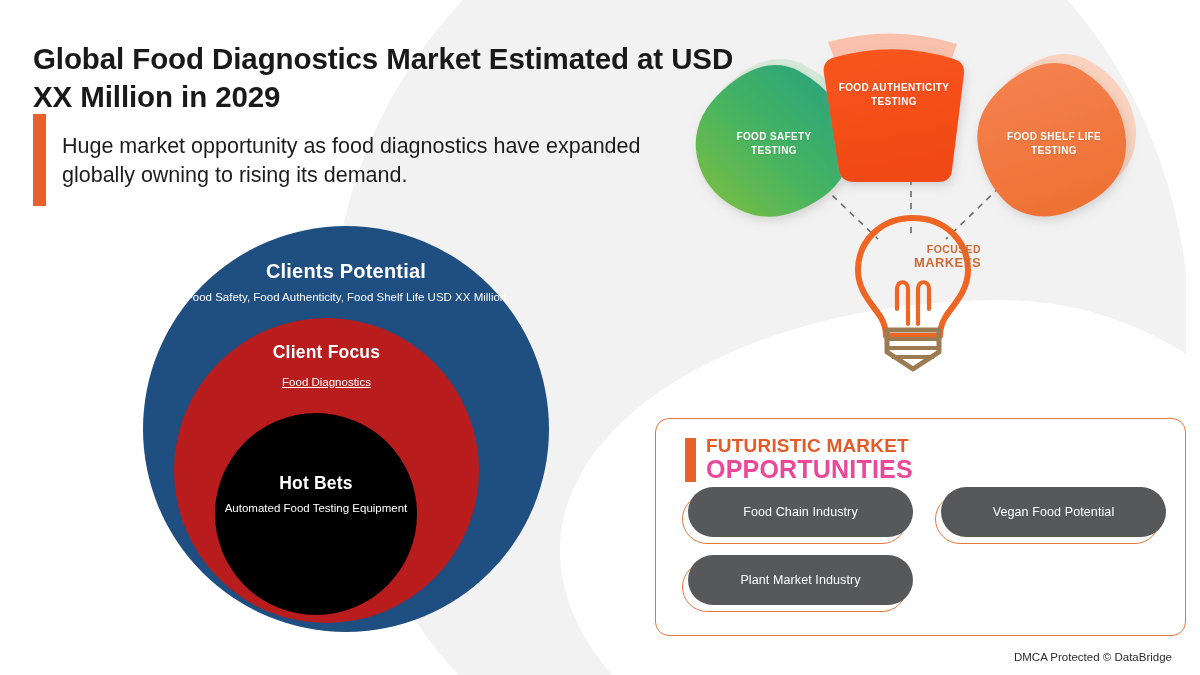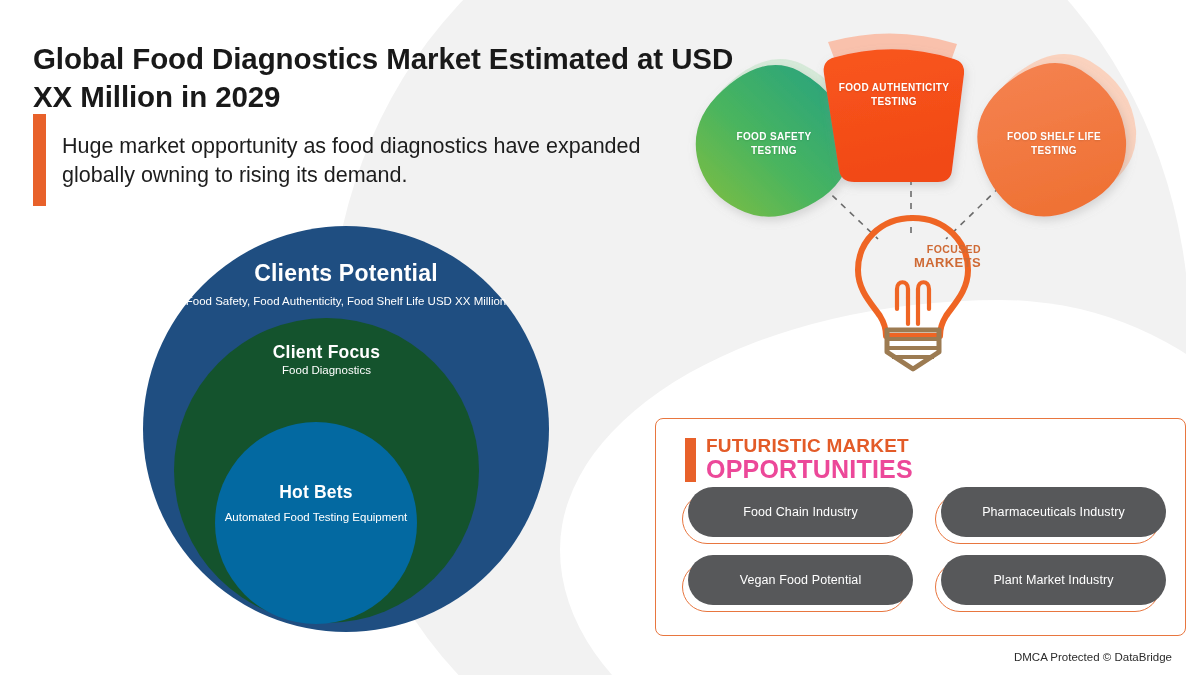--- a/index.html
+++ b/index.html
@@ -89,32 +89,32 @@
     color: #ffffff;
   }
   .ring-outer {
     left: 0; top: 0;
     width: 406px; height: 406px;
     background: #1f4e81;
   }
   .ring-mid {
     left: 31px; bottom: 9px;
     width: 305px; height: 305px;
-    background: #14532d;
+    background: #b91c1c;
   }
   .ring-inner {
-    left: 72px; bottom: 8px;
+    left: 72px; bottom: 17px;
     width: 202px; height: 202px;
-    background: #0369a1;
-  }
-
-  .ring-title { font-size: 23px; font-weight: 600; letter-spacing: 0.2px; }
+    background: #000000;
+  }
+
+  .ring-title { font-size: 20px; font-weight: 600; letter-spacing: 0.2px; }
   .ring-title.sm { font-size: 17.5px; }
   .ring-sub { font-size: 11.5px; line-height: 1.32; font-weight: 400; margin-top: 7px; }
-  .ring-sub.tight { margin-top: 0; }
+  .ring-sub.tight { margin-top: 12px; text-decoration: underline; }
 
   .ring-outer .txt { position: absolute; left: 0; right: 0; top: 34px; }
   .ring-mid .txt   { position: absolute; left: 0; right: 0; top: 24px; }
   .ring-inner .txt { position: absolute; left: 0; right: 0; top: 60px; }
 
   
   .petals { position: absolute; left: 676px; top: 20px; width: 470px; height: 210px; z-index: 5; }
   .petal-label {
     position: absolute;
     color: #ffffff;
@@ -141,21 +141,21 @@
   }
   .bulb-text .l1 { font-size: 10.5px; display: block; }
   .bulb-text .l2 { font-size: 13px; display: block; }
 
   
   .fm-card {
     position: absolute;
     left: 655px; top: 418px;
     width: 531px; height: 218px;
     border: 1.3px solid #e8763f;
-    border-radius: 8px;
+    border-radius: 14px;
     z-index: 6;
   }
   .fm-head { position: absolute; left: 29px; top: 17px; display: flex; gap: 10px; }
   .fm-head .bar { width: 11px; height: 44px; background: #e8612a; margin-top: 2px; }
   .fm-l1 { font-size: 19px; font-weight: bold; color: #e35b28; letter-spacing: 0.2px; line-height: 1.05; }
   .fm-l2 { font-size: 25px; font-weight: 700; color: #ec4899; letter-spacing: 0.2px; line-height: 1.04; }
 
   .pill-grid {
     position: absolute;
     left: 32px; top: 68px;
@@ -325,24 +325,20 @@
       </div>
     </div>
 
     <div class="pill-grid">
 
       <div class="pill-wrap">
         <div class="pill-ghost"></div>
         <div class="pill">Food Chain Industry</div>
       </div>
 
-      <div class="pill-wrap">
-        <div class="pill-ghost"></div>
-        <div class="pill">Pharmaceuticals Industry</div>
-      </div>
 
       <div class="pill-wrap">
         <div class="pill-ghost"></div>
         <div class="pill">Vegan Food Potential</div>
       </div>
 
       <div class="pill-wrap">
         <div class="pill-ghost"></div>
         <div class="pill">Plant Market Industry</div>
       </div>

